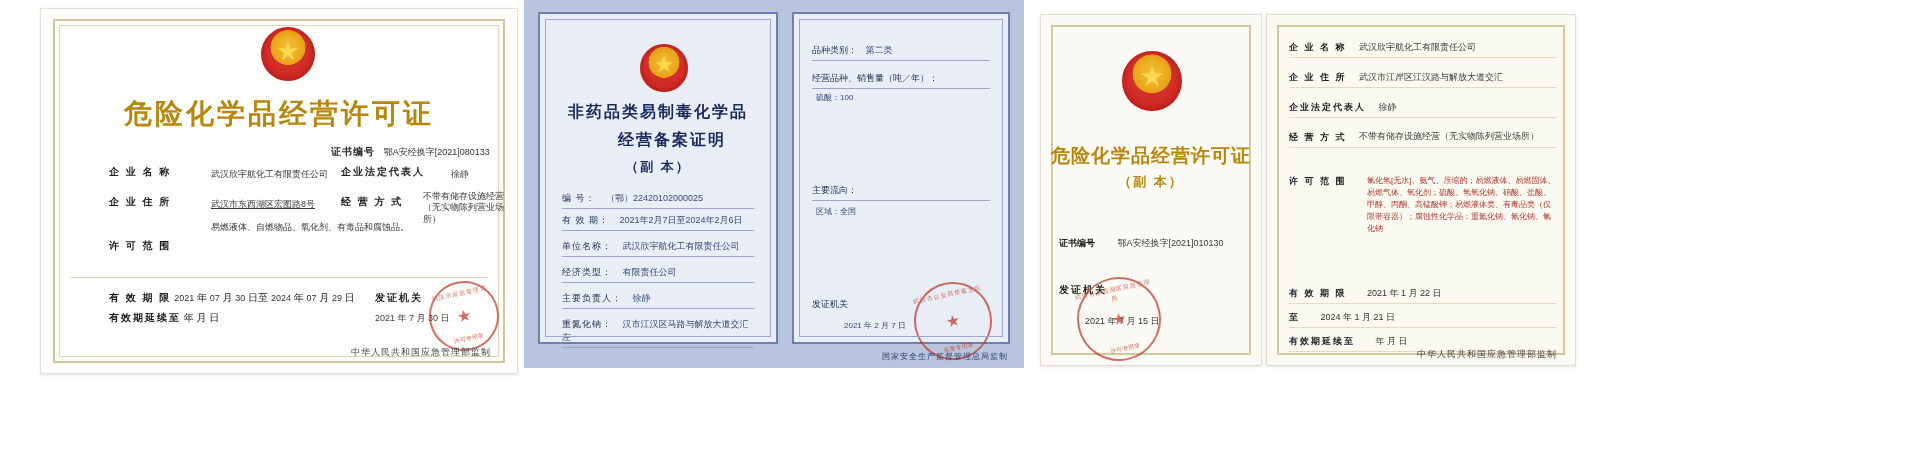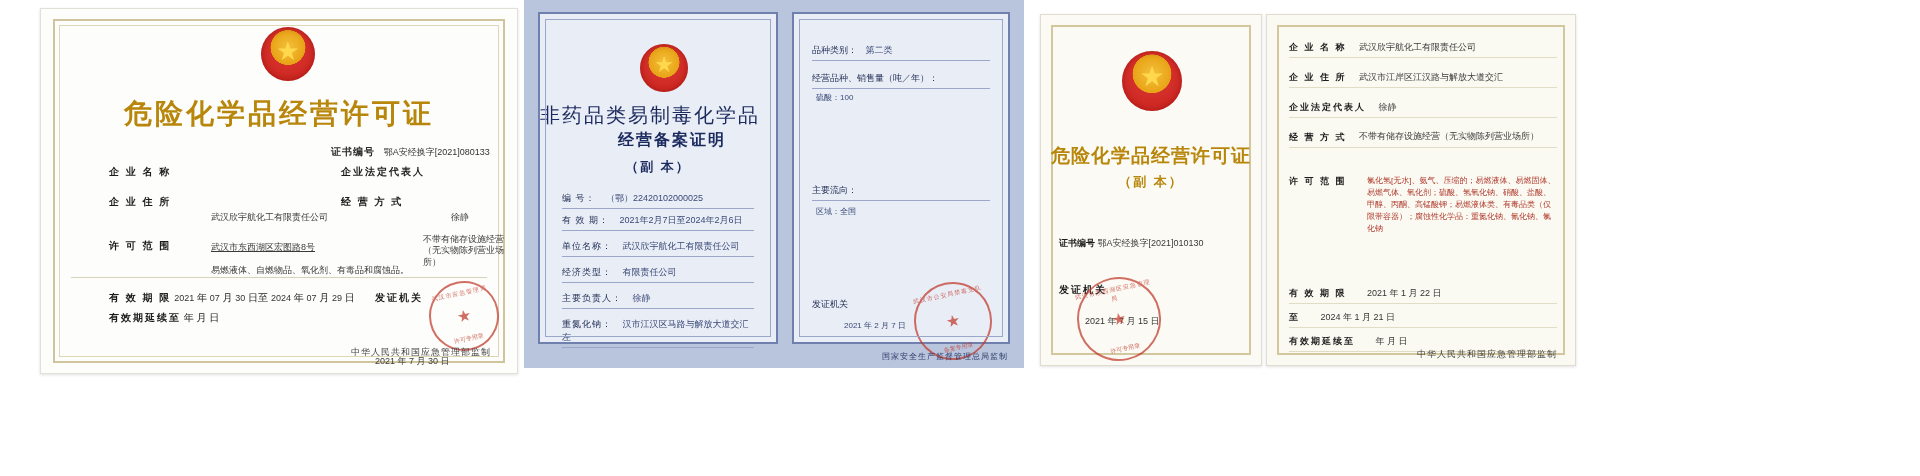--- a/index.html
+++ b/index.html
@@ -89,21 +89,20 @@
     font-size: 10px;
     color: #1c1c1c;
   }
   .lbl {
     font-weight: bold;
     letter-spacing: 2px;
   }
   .val {
     color: #3a3a3a;
     font-size: 9px;
-    margin-top: 43px;
   }
 
   .cert1 .r1 { left: 68px; top: 156px; }
   .cert1 .r1v { left: 170px; top: 159px; }
   .cert1 .r2 { left: 300px; top: 156px; }
   .cert1 .r2v { left: 410px; top: 159px; }
   .cert1 .r3 { left: 68px; top: 186px; }
   .cert1 .r3v { left: 170px; top: 189px; width: 120px; text-decoration: underline; }
   .cert1 .r4 { left: 300px; top: 186px; }
   .cert1 .r4v { left: 382px; top: 182px; width: 90px; line-height: 1.25; }
@@ -193,22 +192,23 @@
   .cert2 .panelR { left: 268px; width: 218px; }
 
   .cert2 .emblem {
     left: 100px; top: 30px;
     width: 48px; height: 48px;
   }
   .cert2 .emblem .star { font-size: 22px; }
   .cert2 .t1 {
     position: absolute;
     left: 0; right: 0; top: 88px;
-    font-size: 20px;
-    font-weight: normal;
+    text-align: center;
+    font-size: 16px;
+    font-weight: bold;
     color: #1b2a5e;
     letter-spacing: 2px;
   }
   .cert2 .t2 {
     position: absolute;
     left: 0; right: 0; top: 116px;
     text-align: center;
     font-size: 16px;
     font-weight: bold;
     color: #1b2a5e;
@@ -334,21 +334,21 @@
     color: #b8860b;
     letter-spacing: 2px;
   }
   .cert3 .certno {
     position: absolute;
     left: 18px;
     top: 222px;
     font-size: 9px;
     color: #1c1c1c;
   }
-  .cert3 .certno .v { color: #3a3a3a; margin-left: 0; }
+  .cert3 .certno .v { color: #3a3a3a; margin-left: 20px; }
   .cert3 .issuer {
     position: absolute;
     left: 18px;
     top: 268px;
     font-size: 10px;
     letter-spacing: 2px;
     font-weight: bold;
     color: #1c1c1c;
   }
   .cert3 .issuedate {

